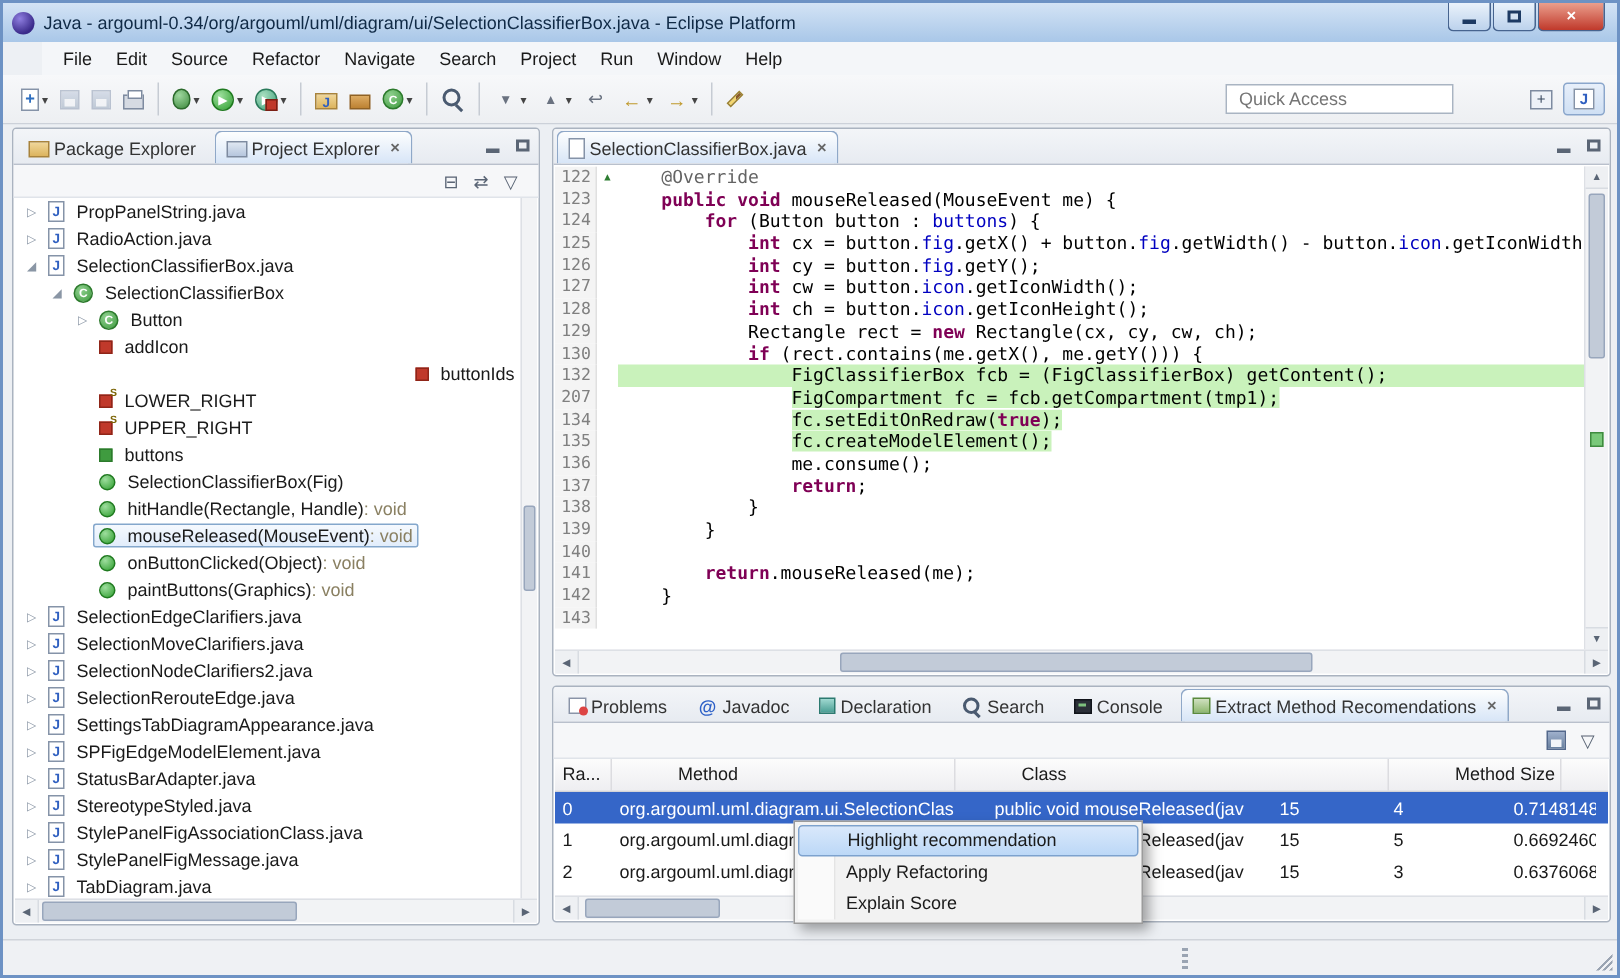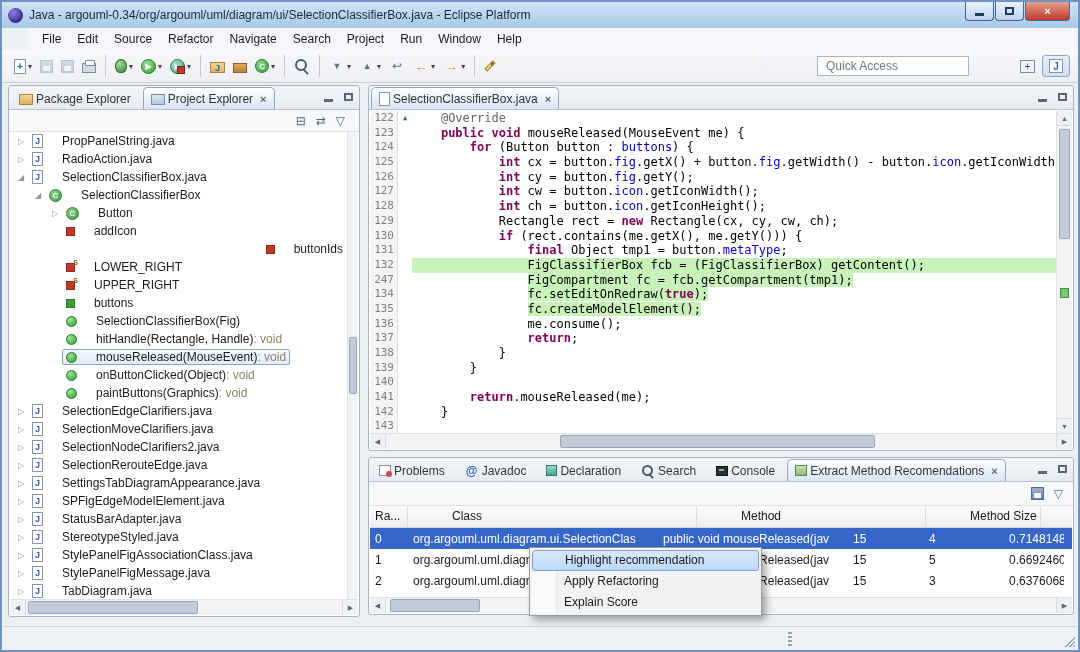--- a/index.html
+++ b/index.html
@@ -96,21 +96,21 @@
   
   .view-toolbar { height:22px; background:#f6f7f9; border-bottom:1px solid #e0e4ea; display:flex; align-items:center; justify-content:flex-end; padding-right:14px; gap:10px; }
   .vt-ic { color:#5a6575; font-size:12px; cursor:default; }
 
   .tree { position:absolute; top:46px; left:1px; right:12px; bottom:17px; overflow:hidden; background:#fff; }
   .trow { display:flex; align-items:center; height:18px; white-space:nowrap; cursor:default; }
   .tarrow { width:14px; text-align:center; font-size:8px; color:#8a96a5; flex:0 0 auto; }
   .tarrow.none { visibility:hidden; }
   .trow-body { display:flex; align-items:center; padding:0 3px; border:1px solid transparent; border-radius:2px; height:16px; }
   .trow-body.sel { background:linear-gradient(#f5f9fe,#e2edfb); border-color:#84a7cc; }
-  .tlabel { margin-left:19px; }
+  .tlabel { margin-left:8px; }
   .tsuffix { color:#8a8062; }
   .ti { width:14px; height:14px; display:inline-flex; align-items:center; justify-content:center; position:relative; flex:0 0 auto; }
   .ti-java-file { background:#fff; border:1px solid #8593a8; width:11px; height:14px; color:#2f5fc0; font-weight:bold; font-size:9px; }
   .ti-java-file::before { content:"J"; }
   .ti-class, .ti-inner-class { border-radius:50%; background:radial-gradient(circle at 35% 30%, #8fd08f, #3f9b3f); border:1px solid #2c7a2c; color:#fff; font-weight:bold; font-size:8px; width:13px; height:13px; }
   .ti-class::before, .ti-inner-class::before { content:"C"; }
   .ti-method { border-radius:50%; background:radial-gradient(circle at 35% 30%, #9ede9e, #2f9e2f); border:1px solid #1f7a1f; width:11px; height:11px; }
   .ti-field { background:#3f9b3f; border:1px solid #2c7a2c; width:9px; height:9px; }
   .ti-private-field { background:#c0392b; border:1px solid #8f2518; width:9px; height:9px; }
   .ti-static-field { background:#c0392b; border:1px solid #8f2518; width:9px; height:9px; }
@@ -529,23 +529,22 @@
       <div class="code-area">
           <div class="cl"><span class="ln">122</span><span class="lmk">▲</span><span class="ctx"><span>    </span><span><span class="tk-a">@Override</span></span></span></div>
           <div class="cl"><span class="ln">123</span><span class="lmk"></span><span class="ctx"><span>    </span><span><span class="tk-k">public</span><span class="tk-d"> </span><span class="tk-k">void</span><span class="tk-d"> mouseReleased(MouseEvent me) {</span></span></span></div>
           <div class="cl"><span class="ln">124</span><span class="lmk"></span><span class="ctx"><span>        </span><span><span class="tk-k">for</span><span class="tk-d"> (Button button : </span><span class="tk-f">buttons</span><span class="tk-d">) {</span></span></span></div>
           <div class="cl"><span class="ln">125</span><span class="lmk"></span><span class="ctx"><span>            </span><span><span class="tk-k">int</span><span class="tk-d"> cx = button.</span><span class="tk-f">fig</span><span class="tk-d">.getX() + button.</span><span class="tk-f">fig</span><span class="tk-d">.getWidth() - button.</span><span class="tk-f">icon</span><span class="tk-d">.getIconWidth</span></span></span></div>
           <div class="cl"><span class="ln">126</span><span class="lmk"></span><span class="ctx"><span>            </span><span><span class="tk-k">int</span><span class="tk-d"> cy = button.</span><span class="tk-f">fig</span><span class="tk-d">.getY();</span></span></span></div>
           <div class="cl"><span class="ln">127</span><span class="lmk"></span><span class="ctx"><span>            </span><span><span class="tk-k">int</span><span class="tk-d"> cw = button.</span><span class="tk-f">icon</span><span class="tk-d">.getIconWidth();</span></span></span></div>
           <div class="cl"><span class="ln">128</span><span class="lmk"></span><span class="ctx"><span>            </span><span><span class="tk-k">int</span><span class="tk-d"> ch = button.</span><span class="tk-f">icon</span><span class="tk-d">.getIconHeight();</span></span></span></div>
           <div class="cl"><span class="ln">129</span><span class="lmk"></span><span class="ctx"><span>            </span><span><span class="tk-d">Rectangle rect = </span><span class="tk-k">new</span><span class="tk-d"> Rectangle(cx, cy, cw, ch);</span></span></span></div>
           <div class="cl"><span class="ln">130</span><span class="lmk"></span><span class="ctx"><span>            </span><span><span class="tk-k">if</span><span class="tk-d"> (rect.contains(me.getX(), me.getY())) {</span></span></span></div>
-          <div class="cl"><span class="ln">131</span><span class="lmk"></span><span class="ctx"><span>                </span><span><span class="tk-k">final</span><span class="tk-d"> Object tmp1 = button.</span><span class="tk-f">metaType</span><span class="tk-d">;</span></span></span></div>
           <div class="cl"><span class="ln">132</span><span class="lmk"></span><span class="ctx hl2"><span>                </span><span><span class="tk-d">FigClassifierBox fcb = (FigClassifierBox) getContent();</span></span></span></div>
-          <div class="cl"><span class="ln">247</span><span class="lmk"></span><span class="ctx"><span>                </span><span class="hlseg"><span class="tk-d">FigCompartment fc = fcb.getCompartment(tmp1);</span></span></span></div>
+          <div class="cl"><span class="ln">207</span><span class="lmk"></span><span class="ctx"><span>                </span><span class="hlseg"><span class="tk-d">FigCompartment fc = fcb.getCompartment(tmp1);</span></span></span></div>
           <div class="cl"><span class="ln">134</span><span class="lmk"></span><span class="ctx"><span>                </span><span class="hlseg"><span class="tk-d">fc.setEditOnRedraw(</span><span class="tk-k">true</span><span class="tk-d">);</span></span></span></div>
           <div class="cl"><span class="ln">135</span><span class="lmk"></span><span class="ctx"><span>                </span><span class="hlseg"><span class="tk-d">fc.createModelElement();</span></span></span></div>
           <div class="cl"><span class="ln">136</span><span class="lmk"></span><span class="ctx"><span>                </span><span><span class="tk-d">me.consume();</span></span></span></div>
           <div class="cl"><span class="ln">137</span><span class="lmk"></span><span class="ctx"><span>                </span><span><span class="tk-k">return</span><span class="tk-d">;</span></span></span></div>
           <div class="cl"><span class="ln">138</span><span class="lmk"></span><span class="ctx"><span>            </span><span><span class="tk-d">}</span></span></span></div>
           <div class="cl"><span class="ln">139</span><span class="lmk"></span><span class="ctx"><span>        </span><span><span class="tk-d">}</span></span></span></div>
           <div class="cl"><span class="ln">140</span><span class="lmk"></span><span class="ctx"><span></span><span></span></span></div>
           <div class="cl"><span class="ln">141</span><span class="lmk"></span><span class="ctx"><span>        </span><span><span class="tk-k">return</span><span class="tk-d">.mouseReleased(me);</span></span></span></div>
           <div class="cl"><span class="ln">142</span><span class="lmk"></span><span class="ctx"><span>    </span><span><span class="tk-d">}</span></span></span></div>
           <div class="cl"><span class="ln">143</span><span class="lmk"></span><span class="ctx"><span></span><span></span></span></div>
@@ -599,22 +598,22 @@
             </div>
         </div>
       </div>
       <div class="bp-toolbar">
         <span class="bp-save"></span>
         <span class="vt-ic">▽</span>
       </div>
       <div class="rtable">
         <div class="thead">
             <div class="th" style="width: 38px;"><span class="th-lb">Ra...</span></div>
+            <div class="th" style="width: 190px;"><span class="th-lb">Method</span></div>
             <div class="th" style="width: 250px;"><span class="th-lb">Class</span></div>
-            <div class="th" style="width: 190px;"><span class="th-lb">Method</span></div>
             <div class="th" style="width: 76px;"><span class="th-lb">Method Size</span></div>
             <div class="th" style="width: 80px;"><span class="th-lb">Extracted S...</span></div>
             <div class="th" style="width: 60px;"><span class="th-lb">Score</span></div>
           </div>
         <div>
             <div class="trr selected">
               <div class="td" style="width: 38px;">0</div>
               <div class="td" style="width: 250px;">org.argouml.uml.diagram.ui.SelectionClas</div>
               <div class="td" style="width: 190px;">public void mouseReleased(jav</div>
               <div class="td" style="width: 76px;">15</div>

